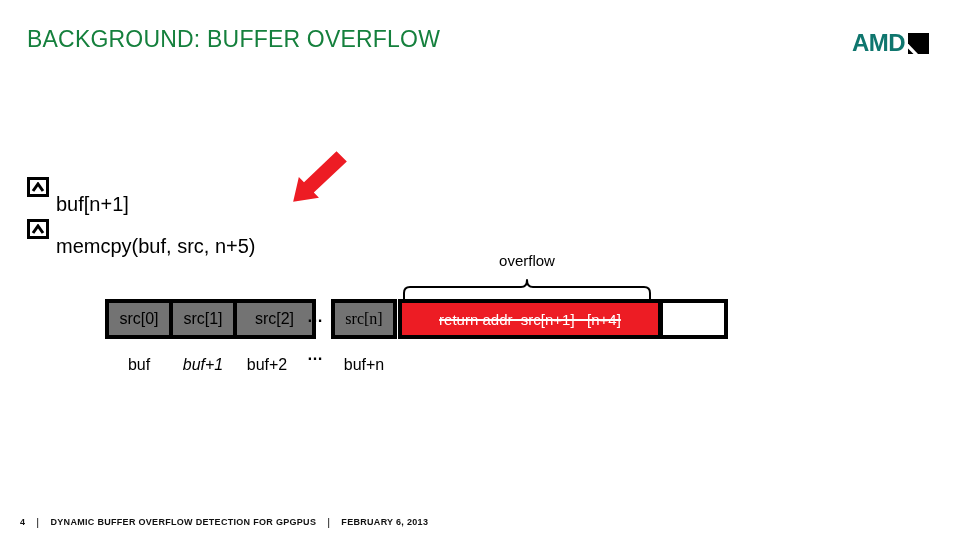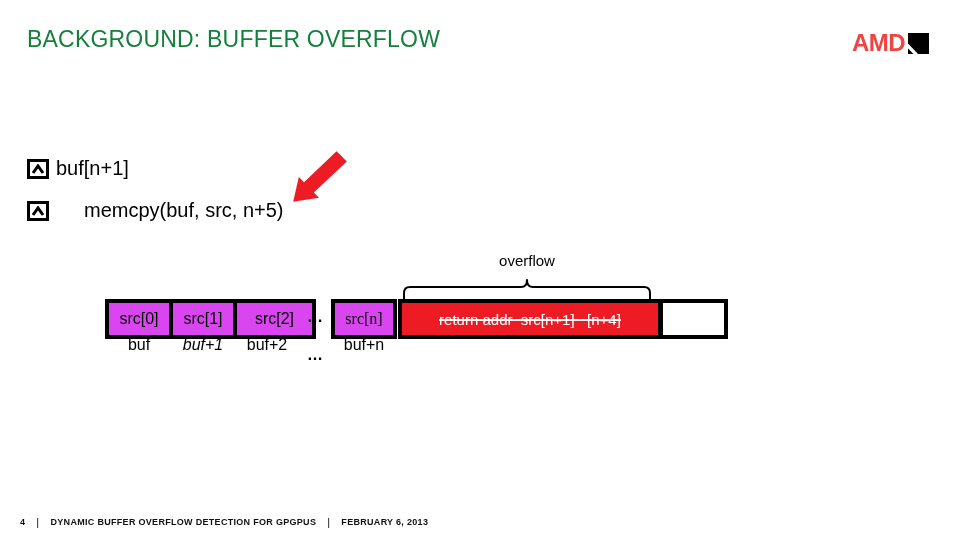--- a/index.html
+++ b/index.html
@@ -5,49 +5,49 @@
   html,body{margin:0;padding:0;background:#888;}
   .slide{
     position:relative;width:960px;height:540px;background:#ffffff;
     font-family:"Liberation Sans", sans-serif;overflow:hidden;
   }
   .title{
     position:absolute;left:27px;top:26px;font-size:23px;color:#15803d;
     letter-spacing:0.2px;
   }
   .logo{position:absolute;left:852px;top:29px;display:flex;align-items:center;}
-  .logo .amd-text{font-size:24px;font-weight:800;color:#ef4444;letter-spacing:-0.5px;}
+  .logo .amd-text{font-size:24px;font-weight:800;color:#0f766e;letter-spacing:-0.5px;}
   .logo svg{margin-left:3px;display:block;}
   .bullet-row{position:absolute;left:27px;display:flex;align-items:center;}
   .bullet-row .bicon{width:22px;height:20px;box-sizing:border-box;border:3px solid #000;
     display:flex;align-items:center;justify-content:center;flex:0 0 auto;}
-  .bullet-row .btext{margin-left:7px;font-size:20px;color:#000;white-space:nowrap;}
+  .bullet-row .btext{margin-left:7px;font-size:20px;color:#000;white-space:nowrap;margin-top:36px;}
   .arrow-wrap{position:absolute;left:288px;top:148px;}
   .overflow-label{position:absolute;left:447px;top:252px;width:160px;text-align:center;
     font-size:15px;color:#000;}
   .brace-wrap{position:absolute;left:402px;top:279px;}
   .cell{
     position:absolute;top:299px;height:40px;box-sizing:border-box;border:4px solid #000;
-    background:#d946ef;display:flex;align-items:center;justify-content:center;
+    background:#737373;display:flex;align-items:center;justify-content:center;
     font-size:16px;color:#000;white-space:nowrap;
   }
   .dots{position:absolute;text-align:center;font-size:16px;font-weight:700;color:#000;}
   .of-container{
     position:absolute;left:398px;top:299px;width:330px;height:40px;box-sizing:border-box;
     border:4px solid #000;background:#fff;display:flex;
   }
   .of-red{
     width:256px;height:100%;background:var(--red);border-right:5px solid #000;
     box-sizing:content-box;display:flex;align-items:center;justify-content:center;text-align:center;
   }
   .of-red span{
     color:#fff;font-size:15px;white-space:pre;
     text-decoration:line-through;text-decoration-thickness:2px;
   }
-  .addr{position:absolute;top:336px;text-align:center;font-size:16px;color:#000;white-space:nowrap;}
+  .addr{position:absolute;top:356px;text-align:center;font-size:16px;color:#000;white-space:nowrap;}
   .footer{
     position:absolute;left:20px;top:516px;display:flex;align-items:center;gap:11px;
     font-size:9px;font-weight:600;color:#111;letter-spacing:0.3px;white-space:nowrap;
   }
   .footer .pipe{font-weight:400;font-size:11px;}
 </style>
 </head>
 <body>
 
 <div class="slide" style="--red:#ed1c24;">
@@ -64,21 +64,21 @@
 
   <div class="bullet-row" style="top:157px;">
     <span class="bicon">
       <svg width="14" height="10" viewBox="0 0 14 10">
           <polyline points="2,9 7,2 12,9" fill="none" stroke="#000" stroke-width="3"></polyline>
         </svg>
     </span>
     <span class="btext">buf[n+1]</span>
   </div>
 
-  <div class="bullet-row" style="top:199px;gap:28px;">
+  <div class="bullet-row" style="top:199px;">
     <span class="bicon">
       <svg width="14" height="10" viewBox="0 0 14 10">
           <polyline points="2,9 7,2 12,9" fill="none" stroke="#000" stroke-width="3"></polyline>
         </svg>
     </span>
     <span class="btext">memcpy(buf, src, n+5)</span>
   </div>
 
   <div class="arrow-wrap">
     <svg width="64" height="58" viewBox="0 0 62 56">

